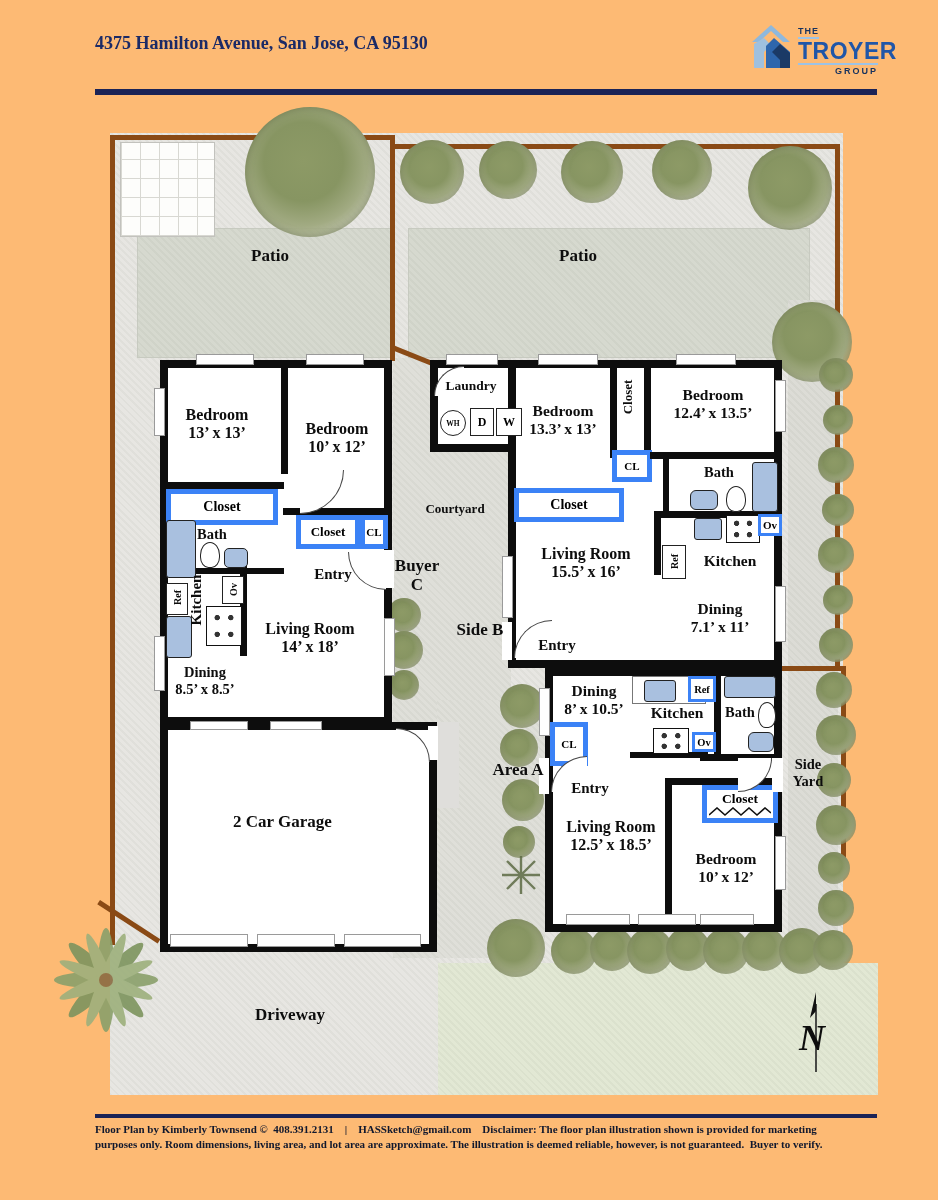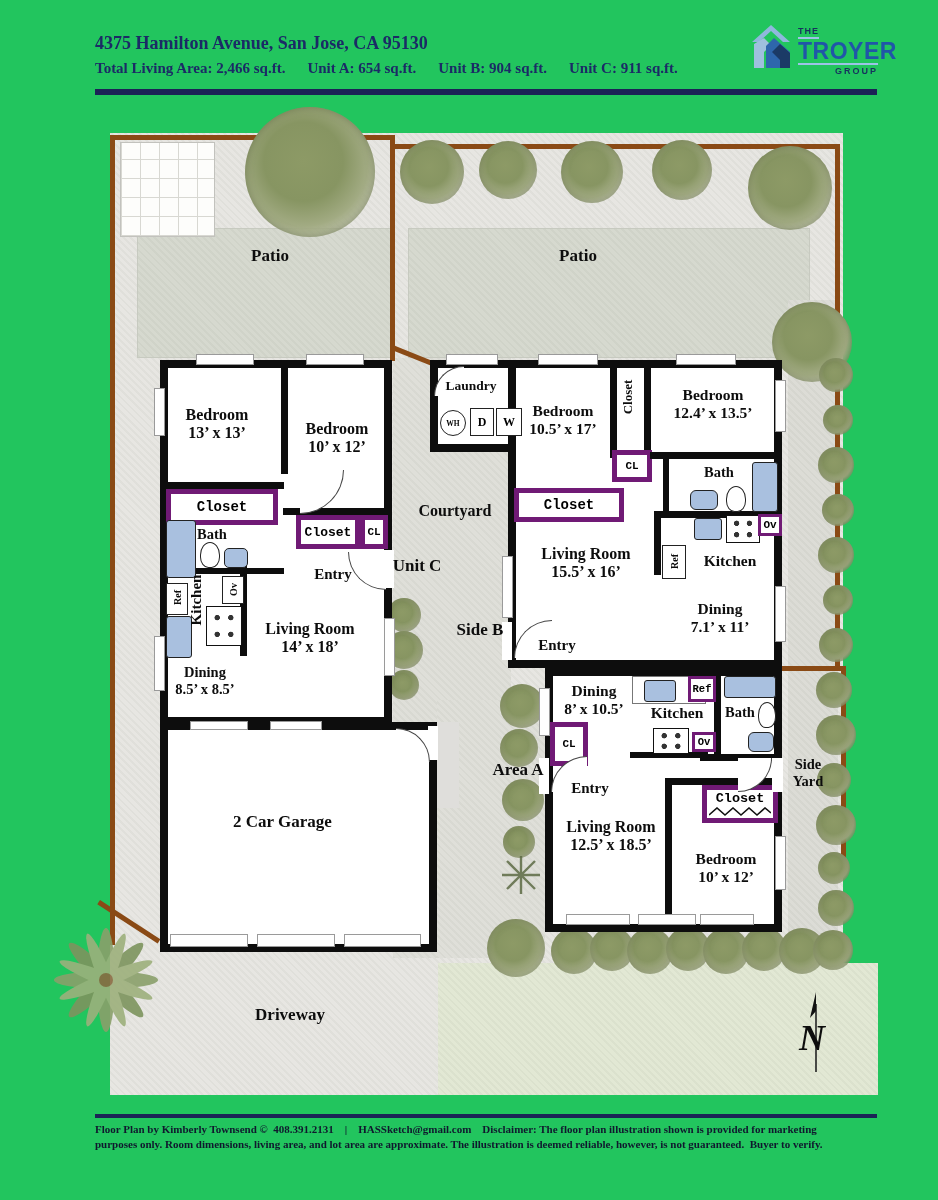--- a/index.html
+++ b/index.html
@@ -1,26 +1,26 @@
 <!DOCTYPE html>
 <html><head>
 <meta charset="utf-8">
 <style>
   html,body{margin:0;padding:0;background:#fff;}
-  .page{position:relative;width:938px;height:1200px;background:#22c55e;overflow:hidden;
+  .page{position:relative;width:938px;height:1200px;background:#fdba74;overflow:hidden;
         font-family:"Liberation Serif",serif;}
   .abs{position:absolute;}
   .lbl{position:absolute;font-family:"Liberation Serif",serif;font-weight:700;color:#0d0d0d;
        text-align:center;line-height:1.14;}
   .wall{position:absolute;background:#0d0d0d;}
   .bld{position:absolute;background:#fff;border:8px solid #0d0d0d;box-sizing:border-box;}
   .win{position:absolute;background:#fff;border:1px solid #9a9a9a;box-sizing:border-box;}
-  .box{position:absolute;background:#fff;border:5px solid #701a75;box-sizing:border-box;
+  .box{position:absolute;background:#fff;border:5px solid #3b82f6;box-sizing:border-box;
        display:flex;align-items:center;justify-content:center;font-weight:700;
-       font-family:Liberation Mono, monospace;}
+       font-family:Liberation Serif, serif;}
   .fixb{position:absolute;background:#a9c0df;border:1.5px solid #222;border-radius:3px;box-sizing:border-box;}
   .fixw{position:absolute;background:#fff;border:1.5px solid #222;box-sizing:border-box;}
   .fence{position:absolute;background:#8a4a15;}
   .tree{position:absolute;border-radius:50%;
         background:radial-gradient(circle at 45% 42%, #8d9a66 0%, #879562 38%, #a2ab83 62%, rgba(166,172,138,.3) 84%, transparent 100%);
         box-shadow:inset 0 0 8px rgba(60,70,30,.45);}
   .tex{background-image:repeating-linear-gradient(45deg, rgba(90,100,80,.05) 0 2px, transparent 2px 5px);}
   .vs{display:flex;align-items:center;justify-content:center;transform:rotate(-90deg);}
   .arc{position:absolute;background:#fff;box-sizing:border-box;}
   .stove{position:absolute;background:#fff;border:1.5px solid #111;box-sizing:border-box;
@@ -34,26 +34,20 @@
   .tile{position:absolute;background:#fdfdfb;border:1px solid #c2c2bd;
         background-image:repeating-linear-gradient(0deg,#d8d8d2 0 1px,transparent 1px 19px),
                          repeating-linear-gradient(90deg,#d8d8d2 0 1px,transparent 1px 19px);}
 </style>
 </head>
 <body>
 
 <div class="page">
 
   <div class="lbl hd" style="left:95px;top:33px;width:600px;text-align:left;font-size:18px;">4375 Hamilton Avenue, San Jose, CA 95130</div>
-  <div class="abs" style="left:95px;top:59px;width:640px;text-align:left;">
-    <span class="hd" style="font-size:15px;margin-right:18px;">Total Living Area: 2,466 sq.ft.</span>
-    <span class="hd" style="font-size:15px;margin-right:18px;">Unit A: 654 sq.ft.</span>
-    <span class="hd" style="font-size:15px;margin-right:18px;">Unit B: 904 sq.ft.</span>
-    <span class="hd" style="font-size:15px;">Unit C: 911 sq.ft.</span>
-  </div>
 
   <div class="abs" style="left:750px;top:20px;width:128px;height:52px;">
     <svg width="44" height="48" viewBox="0 0 44 48" style="position:absolute;left:0;top:2px;">
       <polygon points="2,20 21,3 40,20 33,20 21,9 9,20" fill="#8fb8dc"></polygon>
       <polygon points="4,22 4,46 14,46 14,30 21,23 14,16" fill="#9fc0de"></polygon>
       <polygon points="16,24 24,16 40,30 40,46 16,46" fill="#2e66ac"></polygon>
       <polygon points="22,30 30,22 40,31 40,46 30,46 30,38" fill="#1b3a66"></polygon>
     </svg>
     <div class="abs" style="left:48px;top:0;width:80px;">
       <div style="font-family:'Liberation Sans',sans-serif;font-weight:700;font-size:9px;color:#17325e;letter-spacing:1px;border-bottom:2px solid #9dc3e6;display:inline-block;padding-bottom:1px;">THE</div>
@@ -249,21 +243,21 @@
   <div class="win" style="left:676px;top:354px;width:60px;height:11px;"></div>
   <div class="win" style="left:775px;top:380px;width:11px;height:52px;"></div>
   <div class="win" style="left:775px;top:586px;width:11px;height:56px;"></div>
   <div class="win" style="left:502px;top:556px;width:11px;height:62px;"></div>
   <div class="win" style="left:502px;top:622px;width:10px;height:38px;border:none;"></div>
   <div class="arc" style="left:514px;top:620px;width:38px;height:38px;border-top:1.6px solid #444;border-left:1.6px solid #444;border-radius:100% 0 0 0;"></div>
 
   <div class="lbl" style="left:432px;top:378px;width:78px;font-size:13.5px;">Laundry</div>
   <div class="lbl" style="left:517px;top:402px;width:92px;font-size:15.5px;">
     <span>Bedroom</span><br>
-    <span>10.5’ x 17’</span></div>
+    <span>13.3’ x 13’</span></div>
   <div class="lbl vs" style="left:588px;top:390px;width:80px;height:14px;font-size:13px;">Closet</div>
   <div class="lbl" style="left:650px;top:386px;width:126px;font-size:15.5px;">
     <span>Bedroom</span><br>
     <span>12.4’ x 13.5’</span></div>
   <div class="lbl" style="left:692px;top:464px;width:54px;font-size:14.5px;">Bath</div>
   <div class="lbl" style="left:537px;top:545px;width:98px;font-size:16px;">
     <span>Living Room</span><br>
     <span>15.5’ x 16’</span></div>
   <div class="lbl vs" style="left:654px;top:556px;width:40px;height:11px;font-size:10px;">Ref</div>
   <div class="lbl" style="left:686px;top:552px;width:88px;font-size:15.5px;">Kitchen</div>
@@ -318,22 +312,22 @@
   <div class="lbl" style="left:558px;top:780px;width:64px;font-size:15px;">Entry</div>
   <div class="lbl" style="left:556px;top:818px;width:110px;font-size:16px;">
     <span>Living Room</span><br>
     <span>12.5’ x 18.5’</span></div>
   <div class="lbl" style="left:674px;top:850px;width:104px;font-size:15.5px;">
     <span>Bedroom</span><br>
     <span>10’ x 12’</span></div>
 
   <div class="lbl" style="left:232px;top:246px;width:76px;font-size:17px;">Patio</div>
   <div class="lbl" style="left:540px;top:246px;width:76px;font-size:17px;">Patio</div>
-  <div class="lbl" style="left:405px;top:502px;width:100px;font-size:16px;">Courtyard</div>
-  <div class="lbl" style="left:392px;top:556px;width:50px;font-size:17px;">Unit C</div>
+  <div class="lbl" style="left:405px;top:502px;width:100px;font-size:13px;">Courtyard</div>
+  <div class="lbl" style="left:392px;top:556px;width:50px;font-size:17px;">Buyer C</div>
   <div class="lbl" style="left:455px;top:620px;width:50px;font-size:17px;">Side B</div>
   <div class="lbl" style="left:492px;top:760px;width:52px;font-size:17px;">Area A</div>
   <div class="lbl" style="left:784px;top:756px;width:48px;font-size:14.5px;">Side Yard</div>
   <div class="lbl" style="left:238px;top:1005px;width:104px;font-size:17px;">Driveway</div>
 
   <div class="abs" style="left:786px;top:990px;width:56px;height:88px;">
     <svg width="56" height="88" viewBox="0 0 56 88">
       <line x1="30" y1="14" x2="30" y2="82" stroke="#222" stroke-width="1.6"></line>
       <polygon points="30,2 24,28 30,21 30,2" fill="#111"></polygon>
     </svg>

